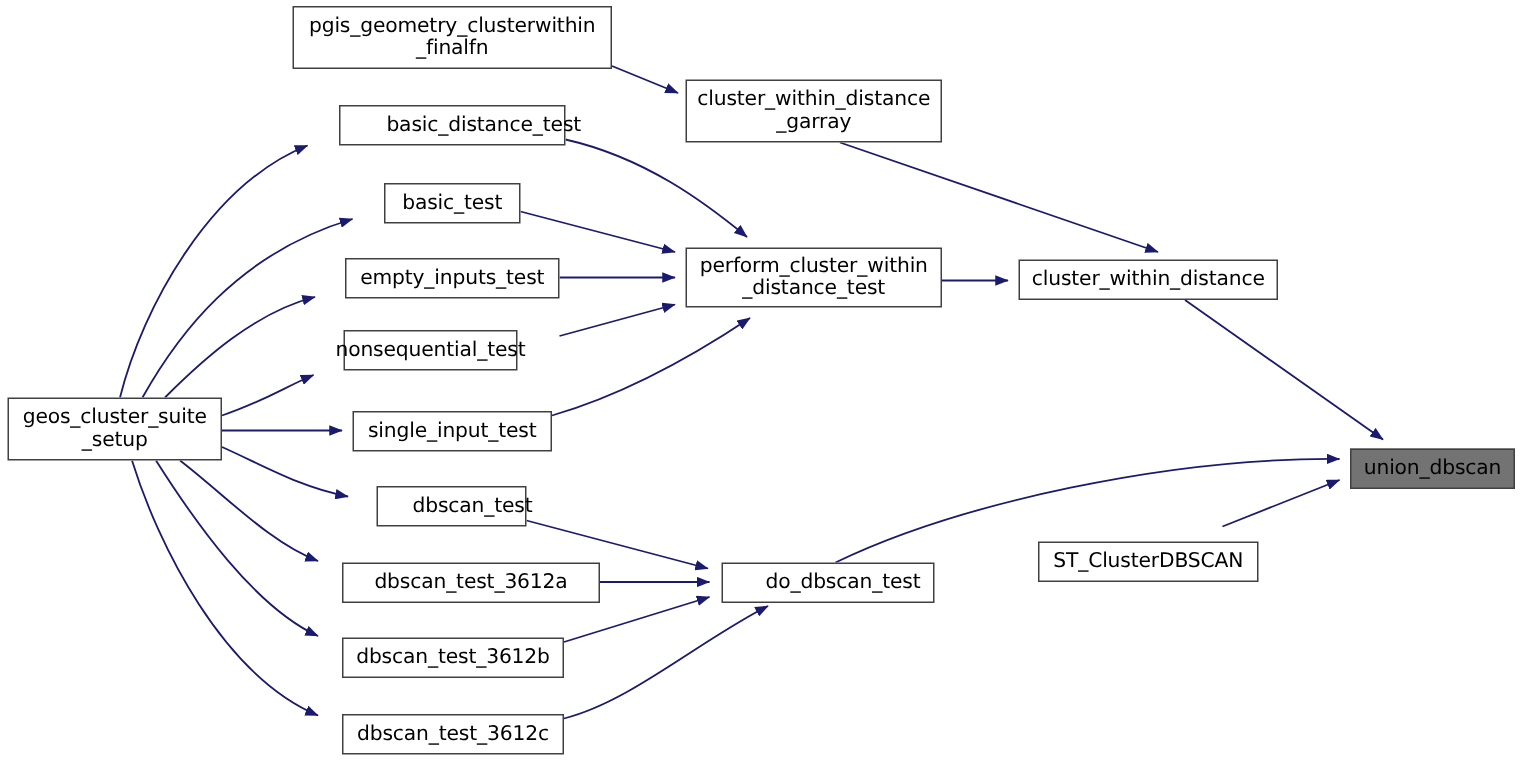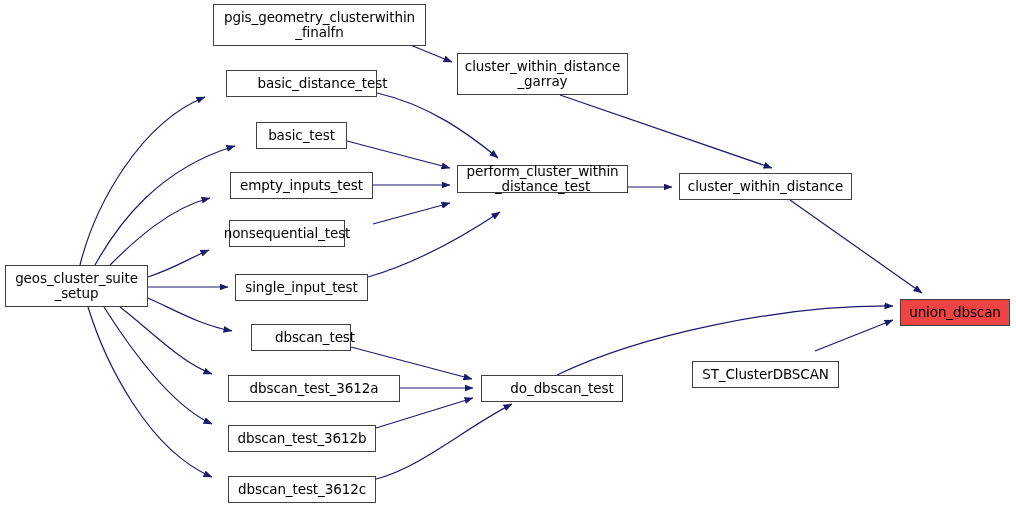--- a/index.html
+++ b/index.html
@@ -19,21 +19,21 @@
     color:#000000;
     font-size:13.5px;
     line-height:15.5px;
     display:flex;
     align-items:center;
     justify-content:center;
     text-align:center;
     white-space:pre-line;
     letter-spacing:-0.1px;
   }
-  .node.highlight{background:#ef4444;border-color:#404040;}
+  .node.highlight{background:#737373;border-color:#404040;}
 </style>
 </head>
 <body>
 
 <div id="canvas">
   <svg class="edges" viewBox="0 0 1016 509">
     <defs>
       <marker id="ah" markerWidth="9" markerHeight="7" refX="8.5" refY="3.5" orient="auto" markerUnits="userSpaceOnUse">
         <path d="M0,0 L9,3.5 L0,7 z" fill="#1a1a6e"></path>
       </marker>
@@ -59,28 +59,28 @@
         <path d="M88,307 C105,362 148,450 212,477" marker-end="url(#ah)"></path>
         <path d="M351,347 L472,379" marker-end="url(#ah)"></path>
         <path d="M376,388 L473,388" marker-end="url(#ah)"></path>
         <path d="M376,428 L473,398" marker-end="url(#ah)"></path>
         <path d="M376,479 C420,468 465,428 512,404" marker-end="url(#ah)"></path>
         <path d="M557,375 C640,335 780,305 893,306" marker-end="url(#ah)"></path>
         <path d="M815,351 L893,320" marker-end="url(#ah)"></path>
       </g>
   </svg>
   <div id="node-layer">
-      <div class="node" style="left: 213px; top: 4px; width: 213px; height: 42px;"><span>pgis_geometry_clusterwithin
+      <div class="node" style="left: 195px; top: 4px; width: 213px; height: 42px;"><span>pgis_geometry_clusterwithin
 _finalfn</span></div>
       <div class="node" style="left: 457px; top: 53px; width: 171px; height: 42px;"><span>cluster_within_distance
 _garray</span></div>
       <div class="node" style="left: 226px; top: 70px; width: 151px; height: 27px; padding-left: 42px;"><span>basic_distance_test</span></div>
       <div class="node" style="left: 256px; top: 122px; width: 91px; height: 27px;"><span>basic_test</span></div>
       <div class="node" style="left: 230px; top: 172px; width: 143px; height: 27px;"><span>empty_inputs_test</span></div>
-      <div class="node" style="left: 457px; top: 165px; width: 171px; height: 28px;"><span>perform_cluster_within
+      <div class="node" style="left: 457px; top: 165px; width: 171px; height: 40px;"><span>perform_cluster_within
 _distance_test</span></div>
       <div class="node" style="left: 679px; top: 173px; width: 173px; height: 27px;"><span>cluster_within_distance</span></div>
       <div class="node" style="left: 229px; top: 220px; width: 116px; height: 27px;"><span>nonsequential_test</span></div>
       <div class="node" style="left: 235px; top: 274px; width: 133px; height: 27px;"><span>single_input_test</span></div>
       <div class="node" style="left: 5px; top: 265px; width: 143px; height: 42px;"><span>geos_cluster_suite
 _setup</span></div>
       <div class="node highlight" style="left: 900px; top: 299px; width: 110px; height: 27px;"><span>union_dbscan</span></div>
       <div class="node" style="left: 251px; top: 324px; width: 100px; height: 27px; padding-left: 28px;"><span>dbscan_test</span></div>
       <div class="node" style="left: 692px; top: 361px; width: 147px; height: 27px;"><span>ST_ClusterDBSCAN</span></div>
       <div class="node" style="left: 228px; top: 375px; width: 172px; height: 27px;"><span>dbscan_test_3612a</span></div>

